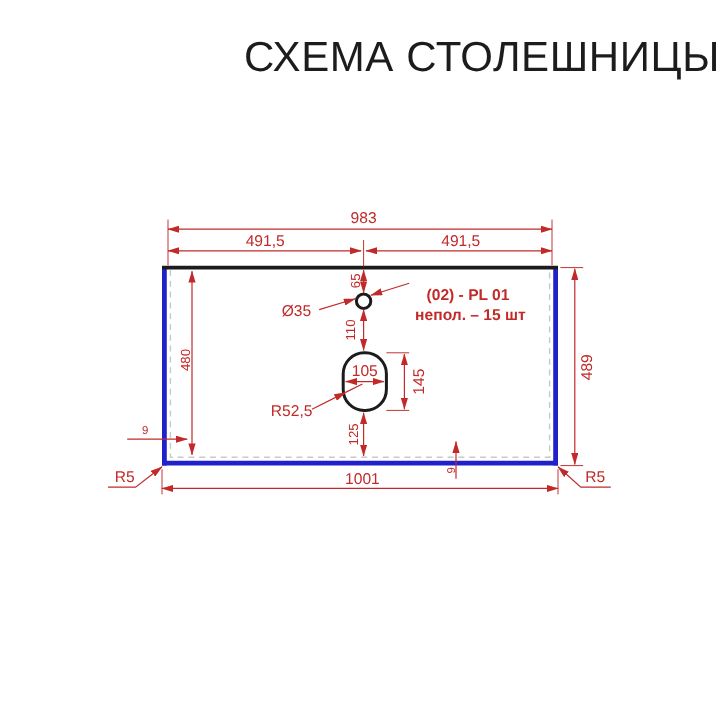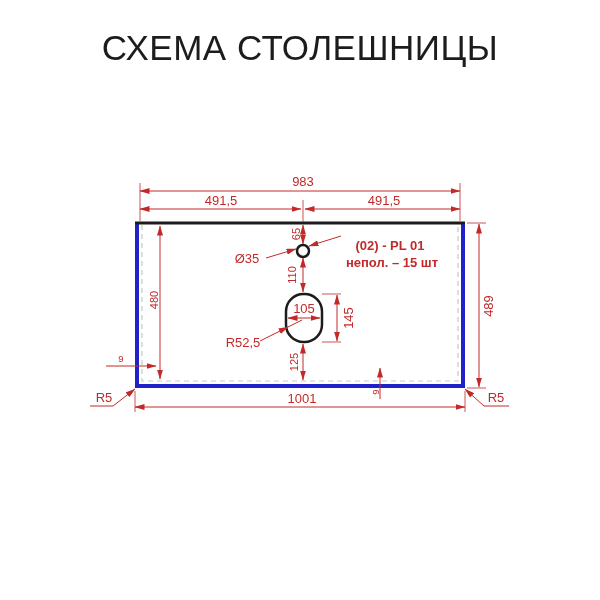--- a/index.html
+++ b/index.html
@@ -6,21 +6,21 @@
   body {
     width: 600px; height: 600px;
     background: var(--c-background, #fff);
     font-family: "Liberation Sans", sans-serif;
     position: relative;
     overflow: hidden;
   }
   .page-title {
     position: absolute;
     top: 28px; left: 0; width: 600px;
-    text-align: center;
+    text-align: right;
     font-size: 35px;
     font-weight: 400;
     letter-spacing: 0.5px;
     color: var(--c-outline, #1c1c1c);
   }
   svg.drawing { position: absolute; top: 0; left: 0; }
 
   .edge-blue  { stroke: var(--c-edge, #1f1fd0); stroke-width: 4; stroke-linecap: butt; }
   .edge-top   { stroke: var(--c-outline, #1c1c1c); stroke-width: 3; }
   .inner-dash { stroke: #c9c9c9; stroke-width: 1.2; stroke-dasharray: 5 4; fill: none; }

